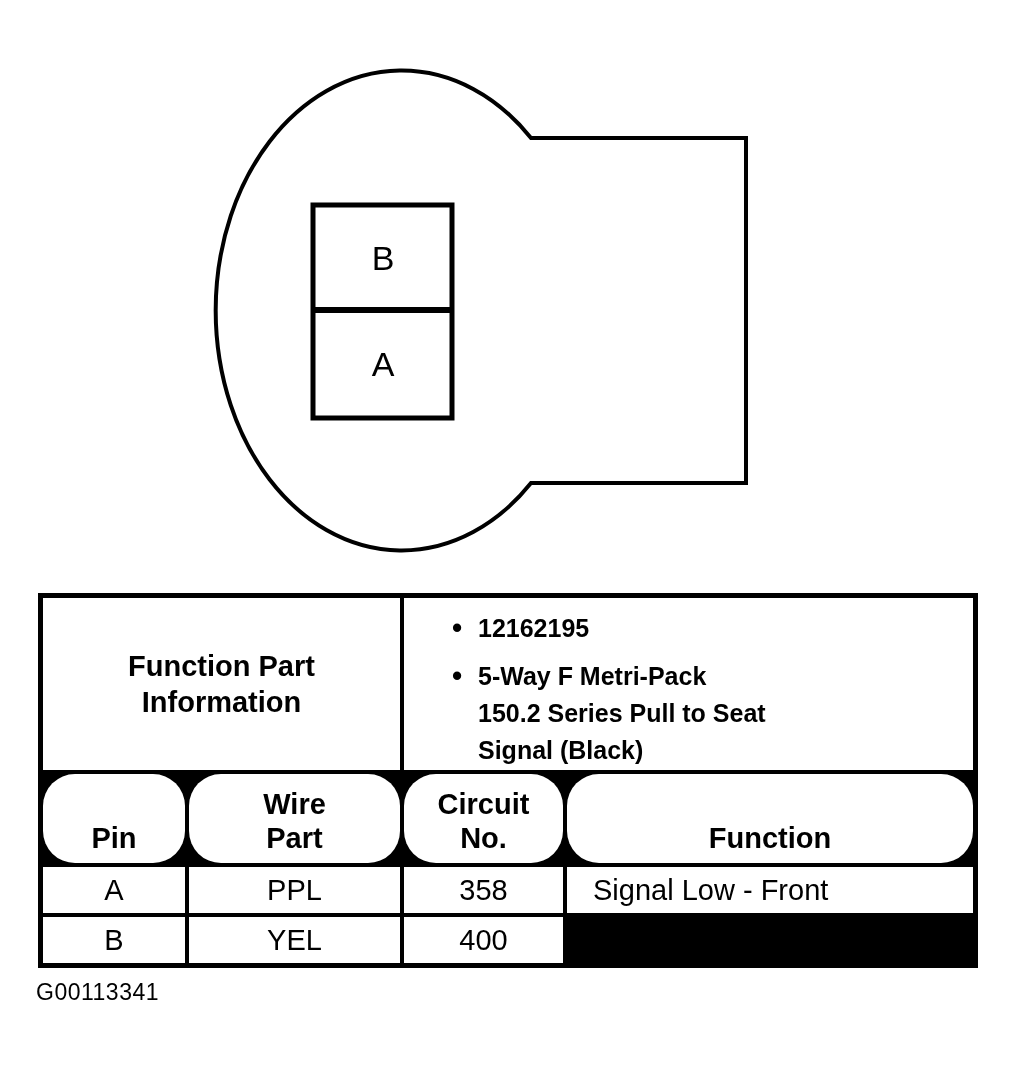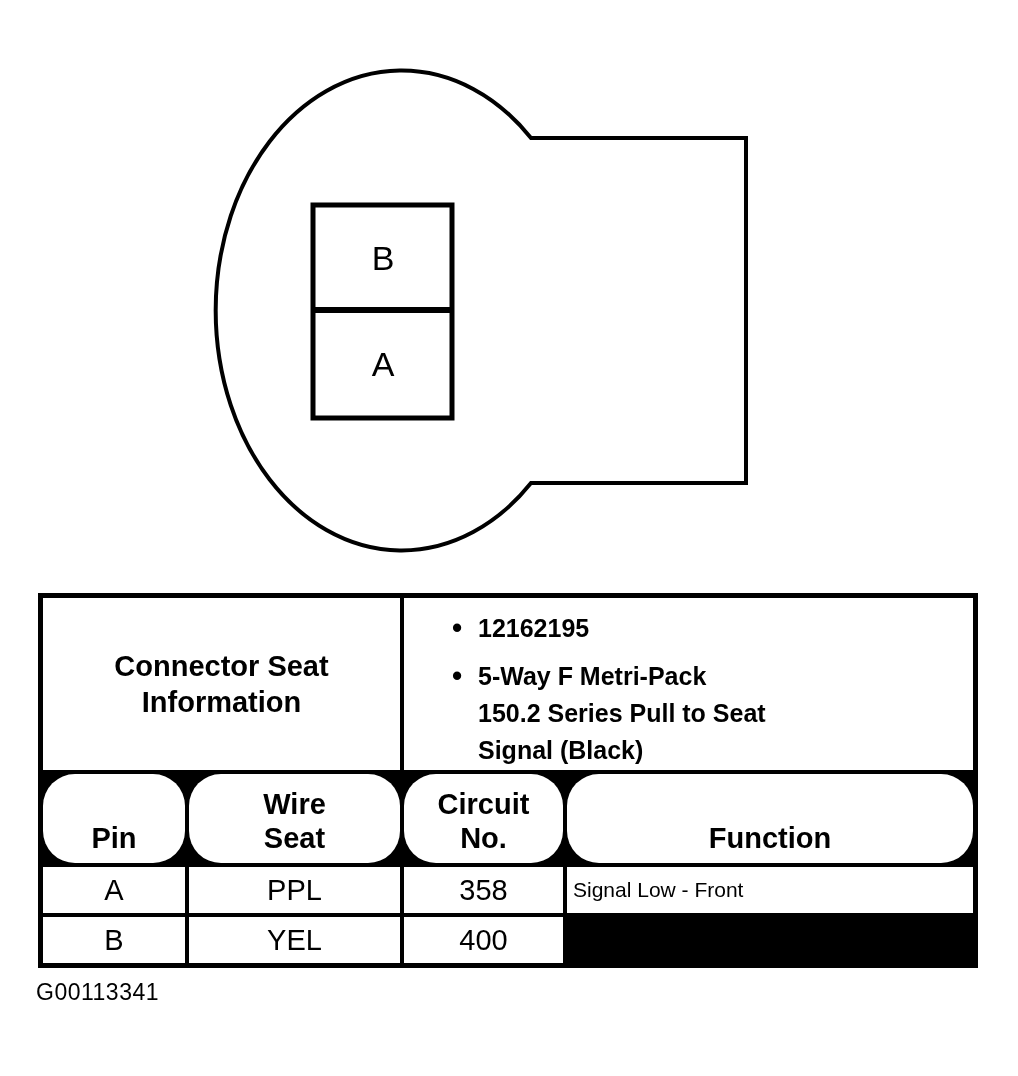--- a/index.html
+++ b/index.html
@@ -64,22 +64,22 @@
   }
   .bullet-lines { font-weight: bold; font-size: 25px; line-height: 37px; white-space: nowrap; }
   .bullet-lines span { display: block; }
 
   .col-header { font-weight: bold; font-size: 29px; line-height: 34px; }
   .col-header span { display: block; }
 
   .data-cell { font-size: 29px; }
   .function-cell {
     display: flex; align-items: center;
-    font-size: 21px;
-    padding-left: 6px; box-sizing: border-box;
+    font-size: 29px;
+    padding-left: 26px; box-sizing: border-box;
     white-space: nowrap;
   }
 
   
   #figure-id {
     position: absolute;
     left: 36px; top: 979px;
     font-size: 23px;
     letter-spacing: 0.5px;
   }
@@ -94,21 +94,21 @@
     <rect x="313" y="205" width="139" height="213" fill="#ffffff" stroke="#000000" stroke-width="5"></rect>
     <line x1="313" y1="310" x2="452" y2="310" stroke="#000000" stroke-width="6"></line>
     <text x="383" y="270" text-anchor="middle">B</text>
     <text x="383" y="376" text-anchor="middle">A</text>
   </svg>
 
   <div id="info-table">
 
     <div class="part-info-cell cell-center">
       <div class="part-title">
-        <span>Connector Seat</span>
+        <span>Function Part</span>
         <span>Information</span>
       </div>
     </div>
     <div class="bullets-cell">
       <div class="bullet-item">
         <span class="bullet-marker">•</span>
         <div class="bullet-lines">
           <span>12162195</span>
         </div>
       </div>
@@ -123,21 +123,21 @@
     </div>
 
     <div class="cell-bottom">
       <div class="col-header">
         <span>Pin</span>
       </div>
     </div>
     <div class="cell-bottom">
       <div class="col-header">
         <span>Wire</span>
-        <span>Seat</span>
+        <span>Part</span>
       </div>
     </div>
     <div class="cell-bottom">
       <div class="col-header">
         <span>Circuit</span>
         <span>No.</span>
       </div>
     </div>
     <div class="cell-bottom">
       <div class="col-header">

